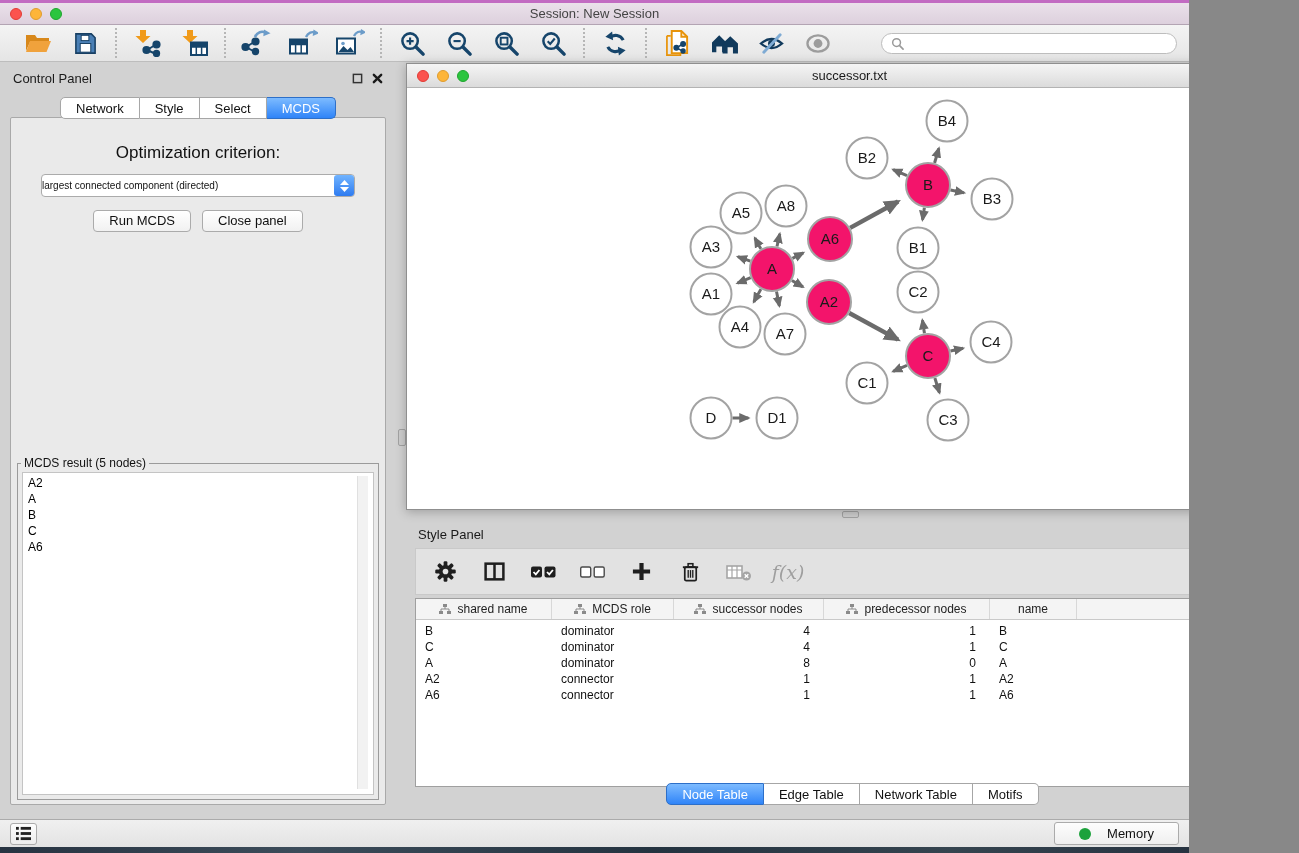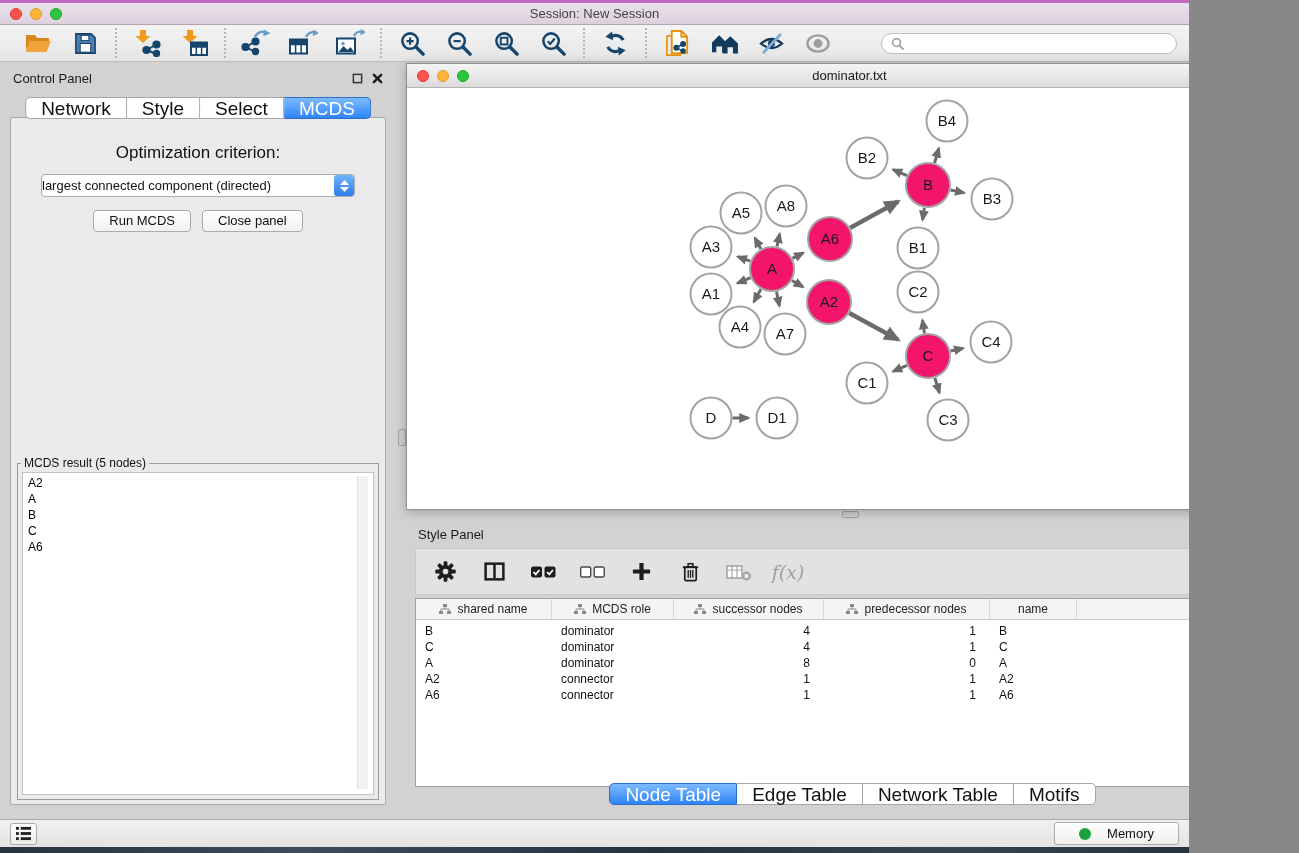--- a/index.html
+++ b/index.html
@@ -30,29 +30,29 @@
     border-radius:11px; background:#fff; display:flex; align-items:center; padding:0 9px; gap:6px; }
   .search-field input { border:none; outline:none; flex:1; font-size:12px; background:transparent; font-family:"Liberation Sans",sans-serif; }
 
   
   #control-panel { position:absolute; left:3px; top:64px; width:390px; height:744px; }
   .panel-header { height:28px; display:flex; align-items:center; padding:0 10px; font-size:13px; color:#1a1a1a; }
   .panel-controls { margin-left:auto; display:flex; gap:9px; align-items:center; }
   #cp-body { position:absolute; left:7px; right:7px; top:53px; bottom:3px;
     border:1px solid #A9A9A9; border-radius:2px; background:#EAEAEA; }
   #cp-tabs { position:absolute; top:-21px; left:50%; transform:translateX(-50%); display:flex; }
-  .seg { background:#fff; border:1px solid #A6A6A6; border-left:none; padding:0 15px; font-size:19px;
+  .seg { background:#fff; border:1px solid #A6A6A6; border-left:none; padding:0 15px; font-size:13px;
     height:22px; line-height:21px; color:#111; white-space:nowrap; cursor:default; }
   .seg:first-child { border-left:1px solid #A6A6A6; border-radius:5px 0 0 5px; }
   .seg:last-child { border-radius:0 5px 5px 0; }
   .seg.active { background:linear-gradient(#7DBBFF,#2F84F8); color:#fff; border-color:#2D6FC8; }
   .opt-label { margin-top:25px; text-align:center; font-size:17px; color:#111; }
   .dropdown { margin:11px auto 0; width:314px; height:23px; background:#fff; border:1px solid #ABABAB;
     border-radius:4px; display:flex; align-items:center; }
-  .dropdown .dd-value { flex:1; font-size:13px; color:#111; white-space:nowrap; overflow:hidden; }
+  .dropdown .dd-value { flex:1; font-size:10px; color:#111; white-space:nowrap; overflow:hidden; }
   .dd-stepper { width:20px; height:21px; border-radius:3px; margin-right:0px;
     background:linear-gradient(#71B4FF,#2E7BF0); display:flex; flex-direction:column;
     align-items:center; justify-content:center; gap:2px; }
   .btn-row { display:flex; justify-content:center; gap:11px; margin-top:13px; }
   .aqua-btn { background:linear-gradient(#FFFFFF,#F1F1F1); border:1px solid #ABABAB; border-radius:4px;
     padding:0 15px; font-size:13px; height:22px; line-height:20px; color:#111; cursor:default; }
   #result-fieldset { position:absolute; left:6px; right:6px; top:338px; bottom:4px;
     border:1px solid #9B9B9B; margin:0; padding:0; }
   #result-fieldset legend { font-size:12px; color:#111; margin-left:3px; padding:0 3px; }
   #result-list { position:absolute; left:4px; right:4px; top:2px; bottom:4px; background:#fff;
@@ -341,21 +341,21 @@
   <div id="v-splitter-handle"></div>
   <div id="h-splitter-handle"></div>
 
   <div id="network-window">
     <div class="nw-titlebar">
       <div class="lights">
         <span class="light red"></span>
         <span class="light yellow"></span>
         <span class="light green"></span>
       </div>
-      <span>dominator.txt</span>
+      <span>successor.txt</span>
     </div>
     <svg id="graph-svg" width="885" height="421">
         <defs>
           <marker id="arw" viewBox="0 0 10 10" markerWidth="4" markerHeight="4" refX="7.6" refY="5" orient="auto" markerUnits="strokeWidth">
             <path d="M0 0.9 L9.4 5 L0 9.1 z" fill="#6B6B6B"></path>
           </marker>
         </defs>
         <line x1="353.86073469061347" y1="159.87745621530175" x2="347.85143425428066" y2="149.02194574966825" stroke="#6B6B6B" stroke-width="3" marker-end="url(#arw)"></line>
         <line x1="369.9894005298291" y1="157.5476976157691" x2="372.7957889063864" y2="144.91894992126106" stroke="#6B6B6B" stroke-width="3" marker-end="url(#arw)"></line>
         <line x1="343.3641146728813" y1="172.196893816449" x2="330.90375305893883" y2="167.70299290650254" stroke="#6B6B6B" stroke-width="3" marker-end="url(#arw)"></line>

